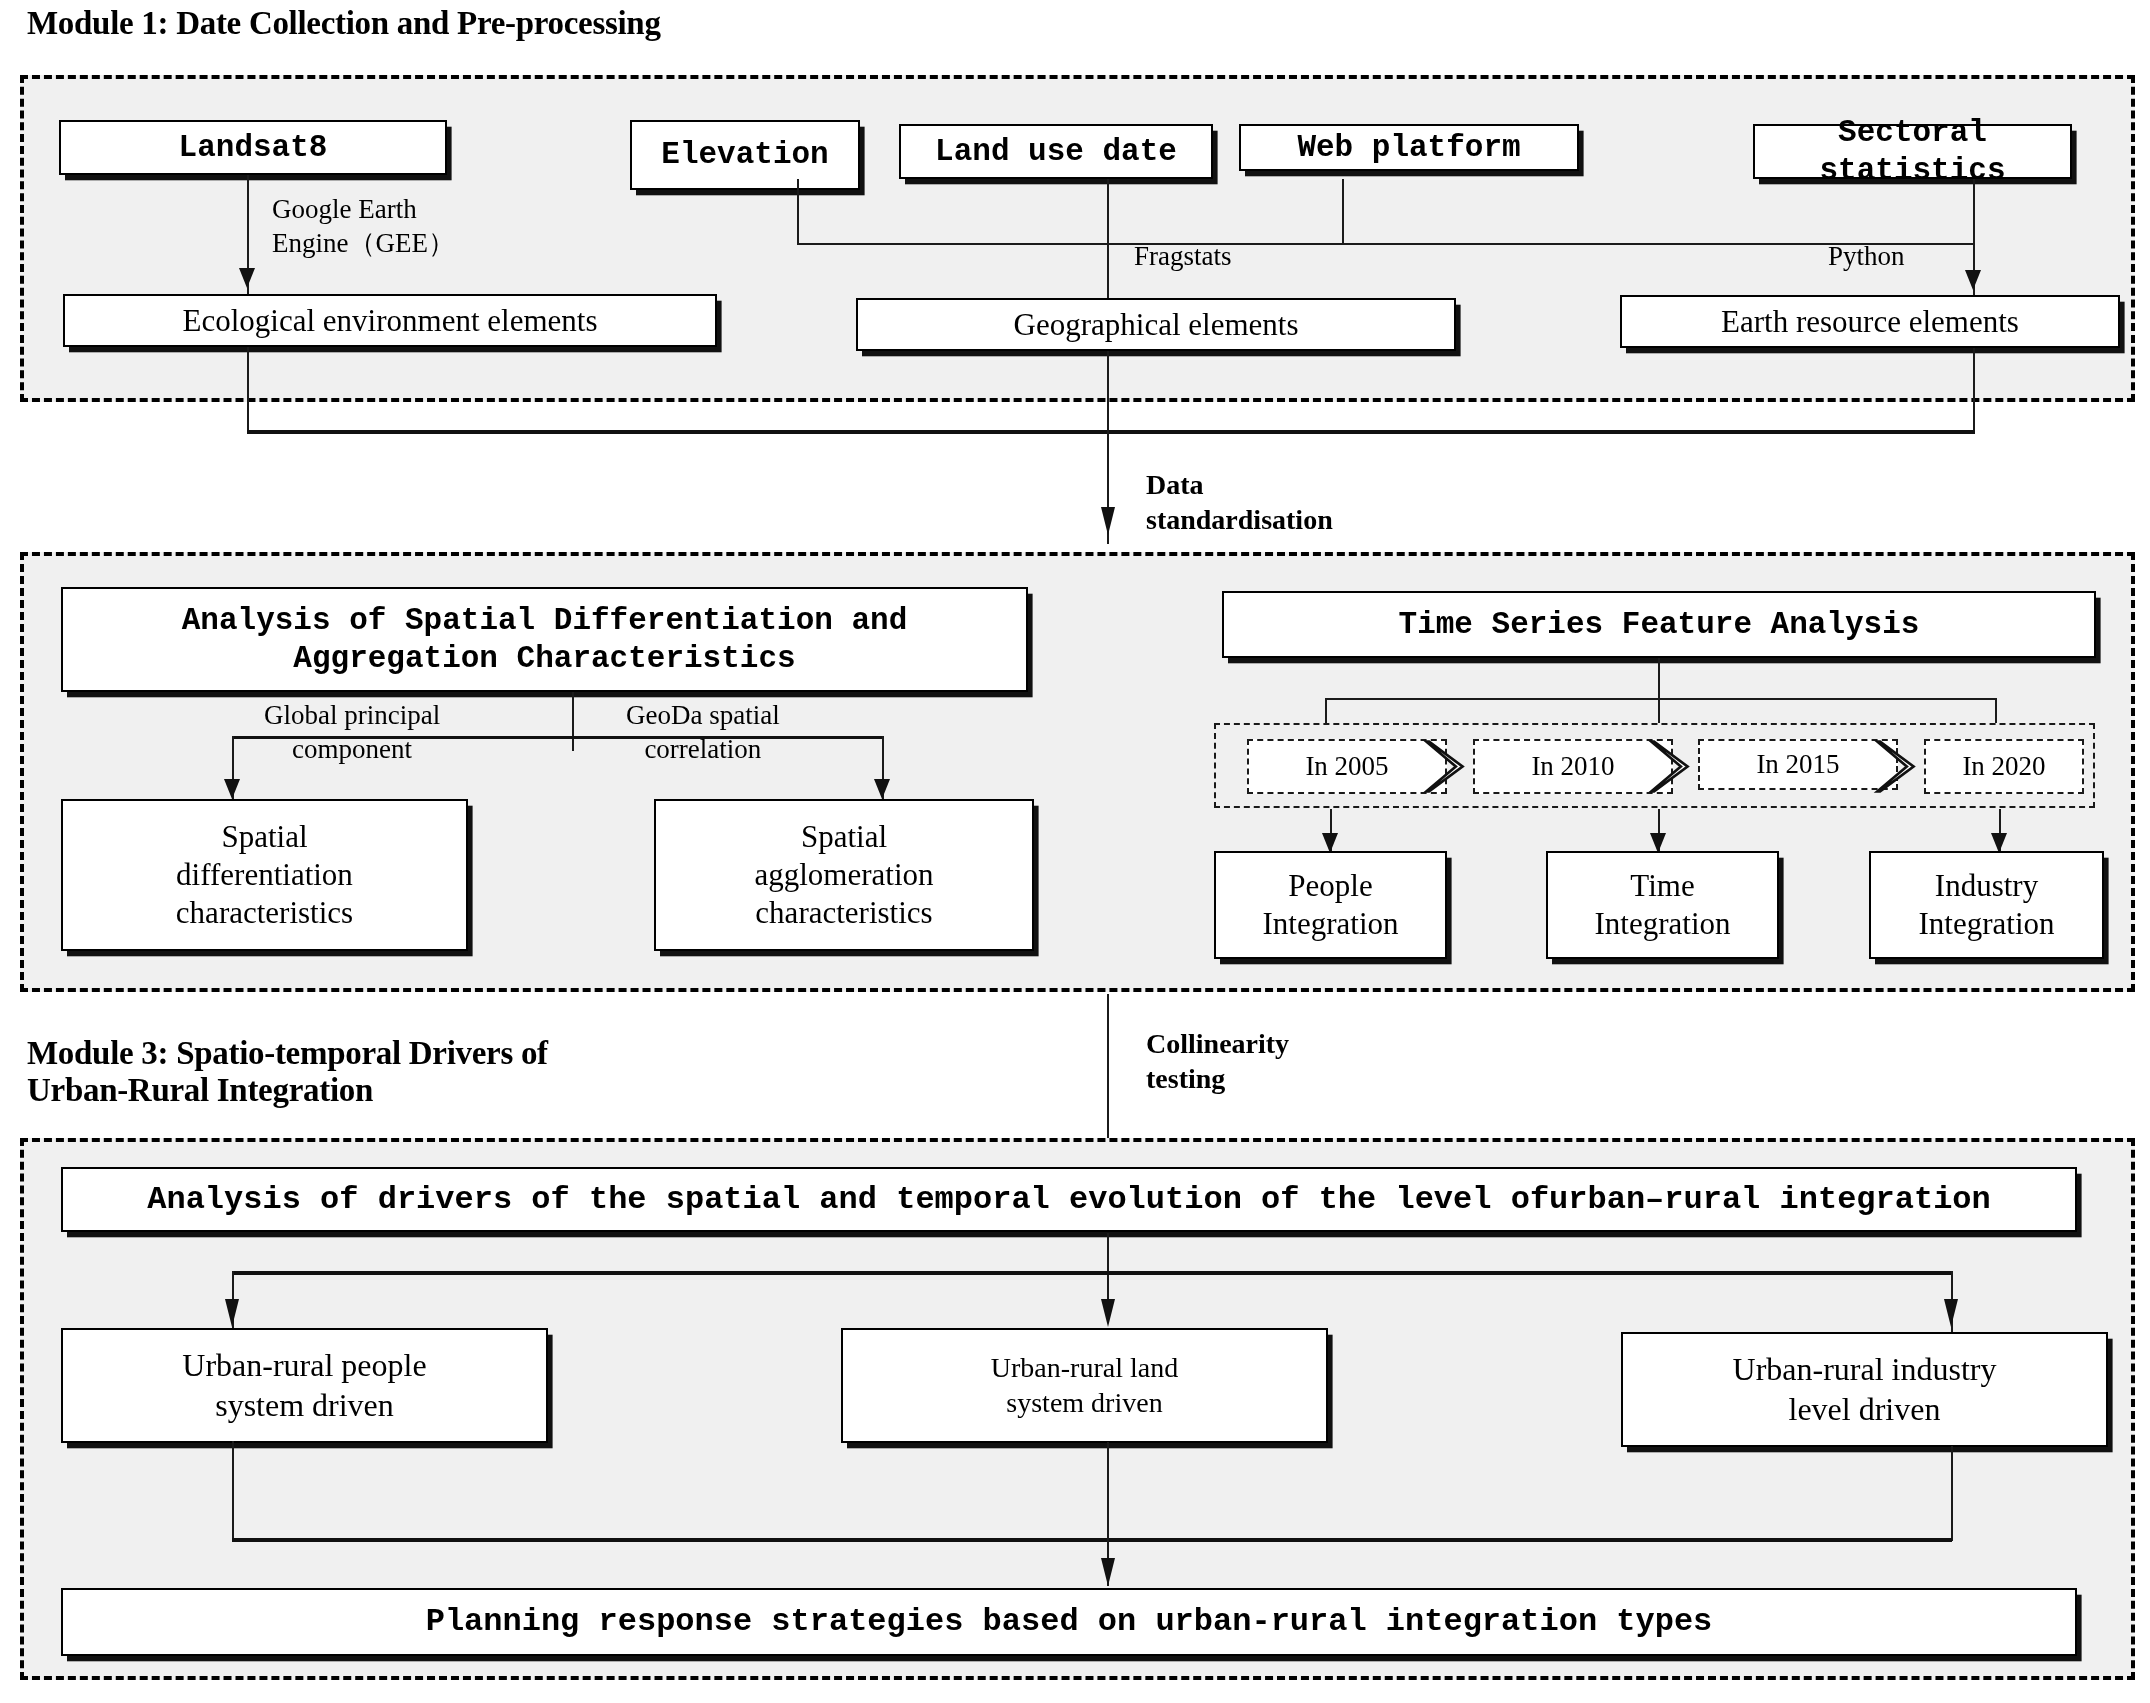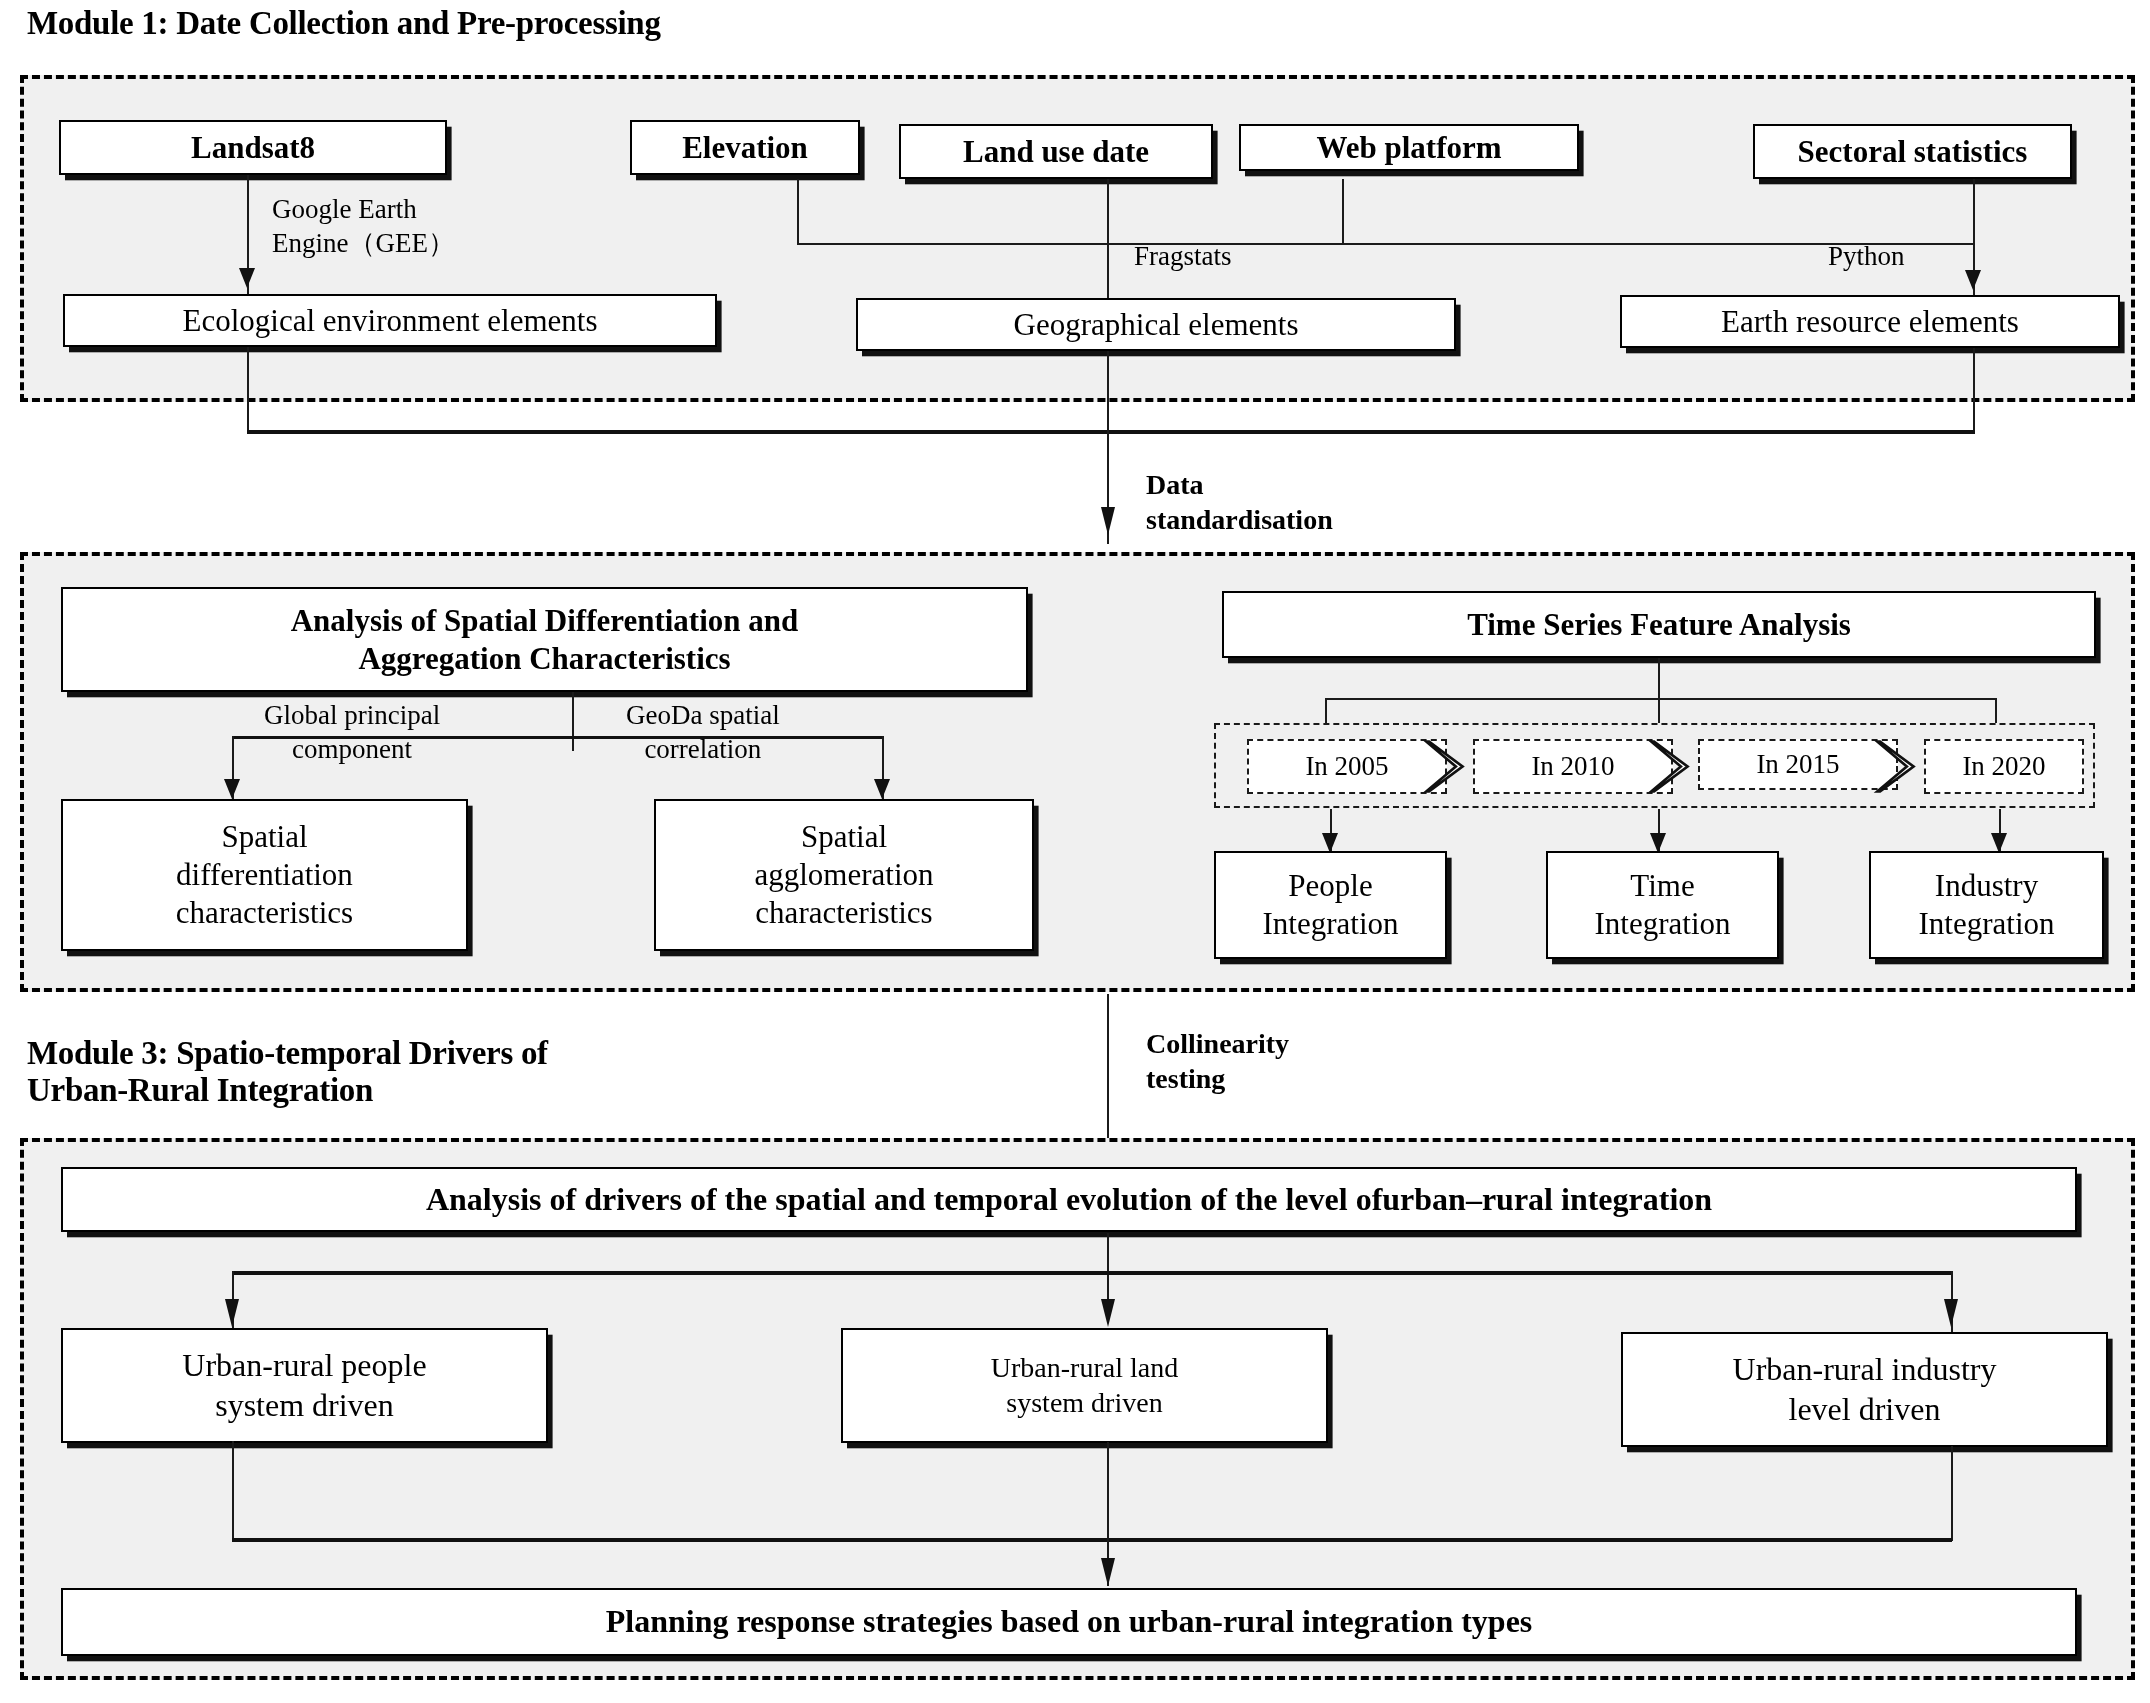--- a/index.html
+++ b/index.html
@@ -43,21 +43,21 @@
     border: 2px solid #000000;
     box-sizing: border-box;
     box-shadow: 5.3px 6px 0 -0.7px #111111;
     display: flex;
     align-items: center;
     justify-content: center;
     text-align: center;
     line-height: 1.22;
     color: #000;
   }
-  .node.bold { font-weight: bold; }
+  .node.bold { font-weight: bold; font-family: Liberation Mono, monospace; }
 
   
   .dashed-outer {
     position: absolute;
     border: 2.7px dashed #1a1a1a;
     background: #f0f0f0;
     box-sizing: border-box;
   }
   .dashed-cell {
     position: absolute;
@@ -113,21 +113,21 @@
 <div id="root">
 
   <div class="module-title" style="left:27px; top:5.3px;">Module 1: Date Collection and Pre-processing</div>
 
   <div class="module-box" style="left:20px; top:75px; width:2115px; height:123px;"></div>
   <div class="module-box" style="left:20px; top:75px; width:2115px; height:327px;"></div>
 
   <div class="node bold" style="left:59px; top:120px; width:388px; height:55px; font-size:31px;">
     <span>Landsat8</span>
   </div>
-  <div class="node bold" style="left:630px; top:120px; width:230px; height:55px; font-size:31px;">
+  <div class="node bold" style="left:630px; top:120px; width:230px; height:70px; font-size:31px;">
     <span>Elevation</span>
   </div>
   <div class="node bold" style="left:899px; top:124px; width:314px; height:55px; font-size:31px;">
     <span>Land use date</span>
   </div>
   <div class="node bold" style="left:1239px; top:124px; width:340px; height:47px; font-size:31px;">
     <span>Web  platform</span>
   </div>
   <div class="node bold" style="left:1753px; top:124px; width:319px; height:55px; font-size:31px;">
     <span>Sectoral statistics</span>

